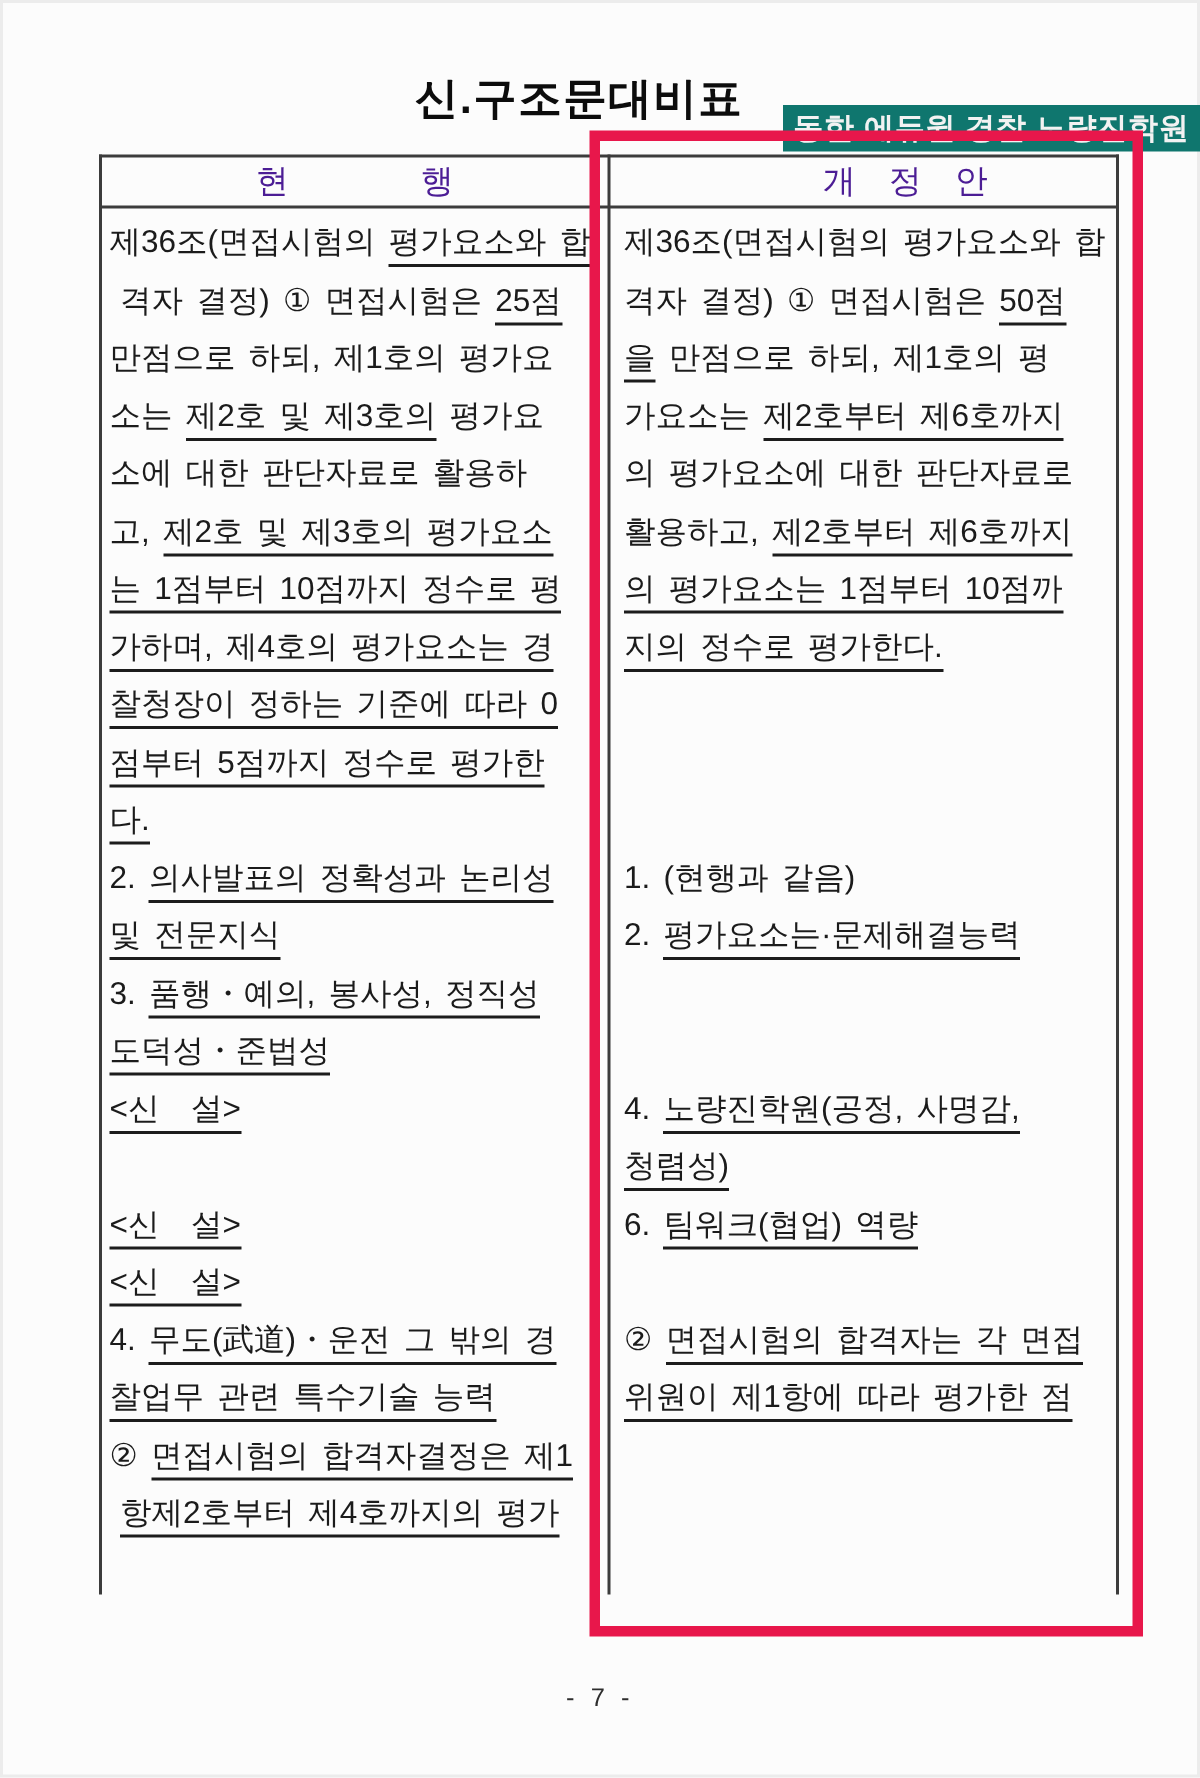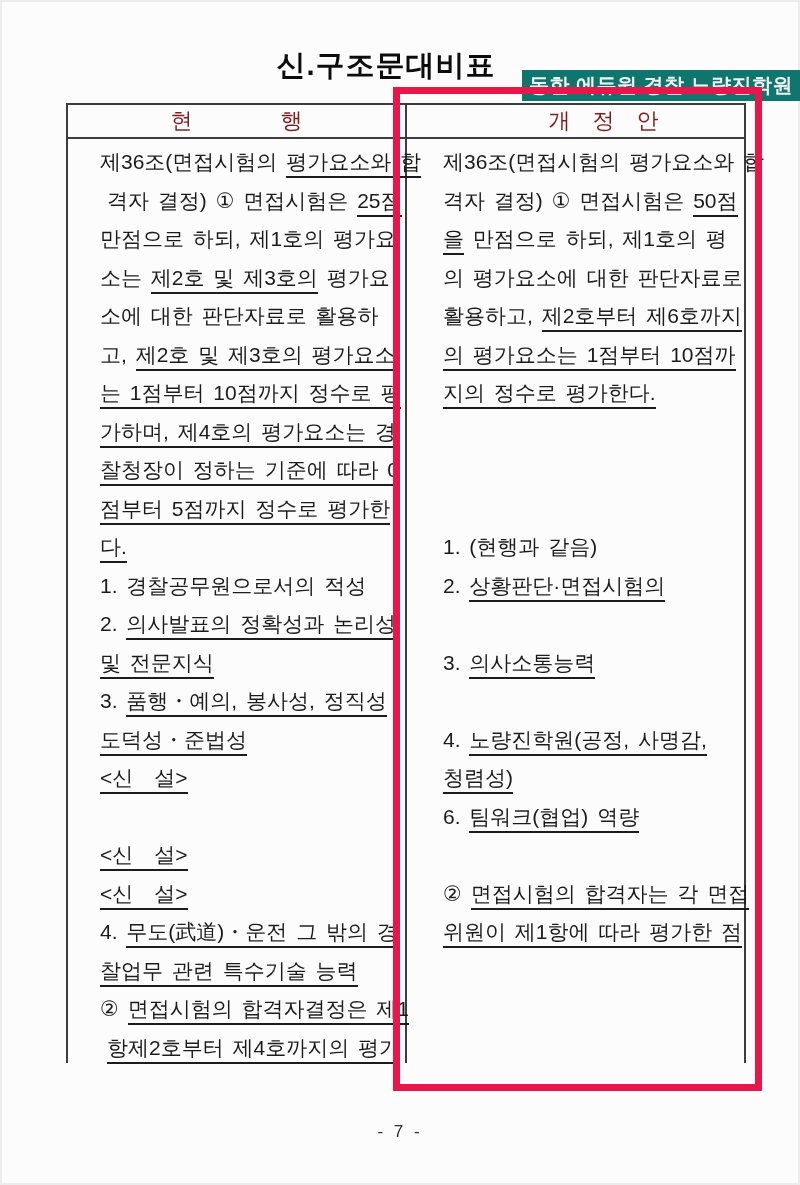--- a/index.html
+++ b/index.html
@@ -22,25 +22,25 @@
   }
   .bline{position:absolute;background:#3c3c3c;z-index:2;}
   #b-top{left:66px;top:103px;width:680px;height:2px;}
   #b-head{left:66px;top:137px;width:680px;height:2px;}
   #b-left{left:66px;top:103px;width:2px;height:960px;}
   #b-mid{left:405px;top:103px;width:2px;height:960px;}
   #b-right{left:744px;top:103px;width:2px;height:960px;}
   .col-header{
     position:absolute;top:105px;height:32px;width:337px;
     display:flex;align-items:center;justify-content:center;
-    font-size:22px;color:#7f1d1d;z-index:2;white-space:nowrap;font-family:Liberation Serif, serif;
+    font-size:22px;color:#4c1d95;z-index:2;white-space:nowrap;font-family:Liberation Serif, serif;
   }
   #hdr-left{left:68px;}
   #hdr-right{left:407px;margin-left:28px;}
-  .col-body{position:absolute;top:140px;width:337px;z-index:2;padding-top:3px;margin-left:27px;}
+  .col-body{position:absolute;top:140px;width:337px;z-index:2;padding-top:3px;}
   #col-left{left:68px;}
   #col-right{left:407px;}
   .line{
     height:38.5px;line-height:38.5px;font-size:21px;
     white-space:nowrap;overflow:hidden;
     padding-left:5px;word-spacing:3px;color:#1b1b1b;
   }
   #col-right .line{padding-left:9px;}
   #col-left .line.ind{padding-left:12px;}
   #col-right .line.ind{}
@@ -75,49 +75,48 @@
     <div class="line ind"><span>격자 결정) ① 면접시험은 </span><span class="u">25점</span></div>
     <div class="line"><span>만점으로 하되, 제1호의 평가요</span></div>
     <div class="line"><span>소는 </span><span class="u">제2호 및 제3호의</span><span> 평가요</span></div>
     <div class="line"><span>소에 대한 판단자료로 활용하</span></div>
     <div class="line"><span>고, </span><span class="u">제2호 및 제3호의 평가요소</span></div>
     <div class="line"><span class="u">는 1점부터 10점까지 정수로 평</span></div>
     <div class="line"><span class="u">가하며, 제4호의 평가요소는 경</span></div>
     <div class="line"><span class="u">찰청장이 정하는 기준에 따라 0</span></div>
     <div class="line"><span class="u">점부터 5점까지 정수로 평가한</span></div>
     <div class="line"><span class="u">다.</span></div>
-    <div class="line"><span>1. 경찰공무원으로서의 적성</span></div>
     <div class="line"><span>2. </span><span class="u">의사발표의 정확성과 논리성</span></div>
     <div class="line"><span class="u">및 전문지식</span></div>
     <div class="line"><span>3. </span><span class="u">품행・예의, 봉사성, 정직성</span></div>
     <div class="line"><span class="u">도덕성・준법성</span></div>
     <div class="line"><span class="u">&lt;신　설&gt;</span></div>
     <div class="line"></div>
     <div class="line"><span class="u">&lt;신　설&gt;</span></div>
     <div class="line"><span class="u">&lt;신　설&gt;</span></div>
     <div class="line"><span>4. </span><span class="u">무도(武道)・운전 그 밖의 경</span></div>
     <div class="line"><span class="u">찰업무 관련 특수기술 능력</span></div>
     <div class="line"><span>② </span><span class="u">면접시험의 합격자결정은 제1</span></div>
     <div class="line ind"><span class="u">항제2호부터 제4호까지의 평가</span></div>
   </div>
 <div class="col-body" id="col-right">
     <div class="line"><span>제36조(면접시험의 평가요소와 합</span></div>
     <div class="line ind"><span>격자 결정) ① 면접시험은 </span><span class="u">50점</span></div>
     <div class="line"><span class="u">을</span><span> 만점으로 하되, 제1호의 평</span></div>
+    <div class="line"><span>가요소는 </span><span class="u">제2호부터 제6호까지</span></div>
     <div class="line"><span>의 평가요소에 대한 판단자료로</span></div>
     <div class="line"><span>활용하고, </span><span class="u">제2호부터 제6호까지</span></div>
     <div class="line"><span class="u">의 평가요소는 1점부터 10점까</span></div>
     <div class="line"><span class="u">지의 정수로 평가한다.</span></div>
     <div class="line"></div>
     <div class="line"></div>
     <div class="line"></div>
     <div class="line"><span>1. (현행과 같음)</span></div>
-    <div class="line"><span>2. </span><span class="u">상황판단·면접시험의</span></div>
+    <div class="line"><span>2. </span><span class="u">평가요소는·문제해결능력</span></div>
     <div class="line"></div>
-    <div class="line"><span>3. </span><span class="u">의사소통능력</span></div>
     <div class="line"></div>
     <div class="line"><span>4.  </span><span class="u">노량진학원(공정,  사명감,</span></div>
     <div class="line"><span class="u">청렴성)</span></div>
     <div class="line"><span>6. </span><span class="u">팀워크(협업) 역량</span></div>
     <div class="line"></div>
     <div class="line"><span>② </span><span class="u">면접시험의 합격자는 각 면접</span></div>
     <div class="line ind"><span class="u">위원이 제1항에 따라 평가한 점</span></div>
   </div>
 
 <div class="highlight-box" style="border-color: rgb(232, 23, 75);"></div>

